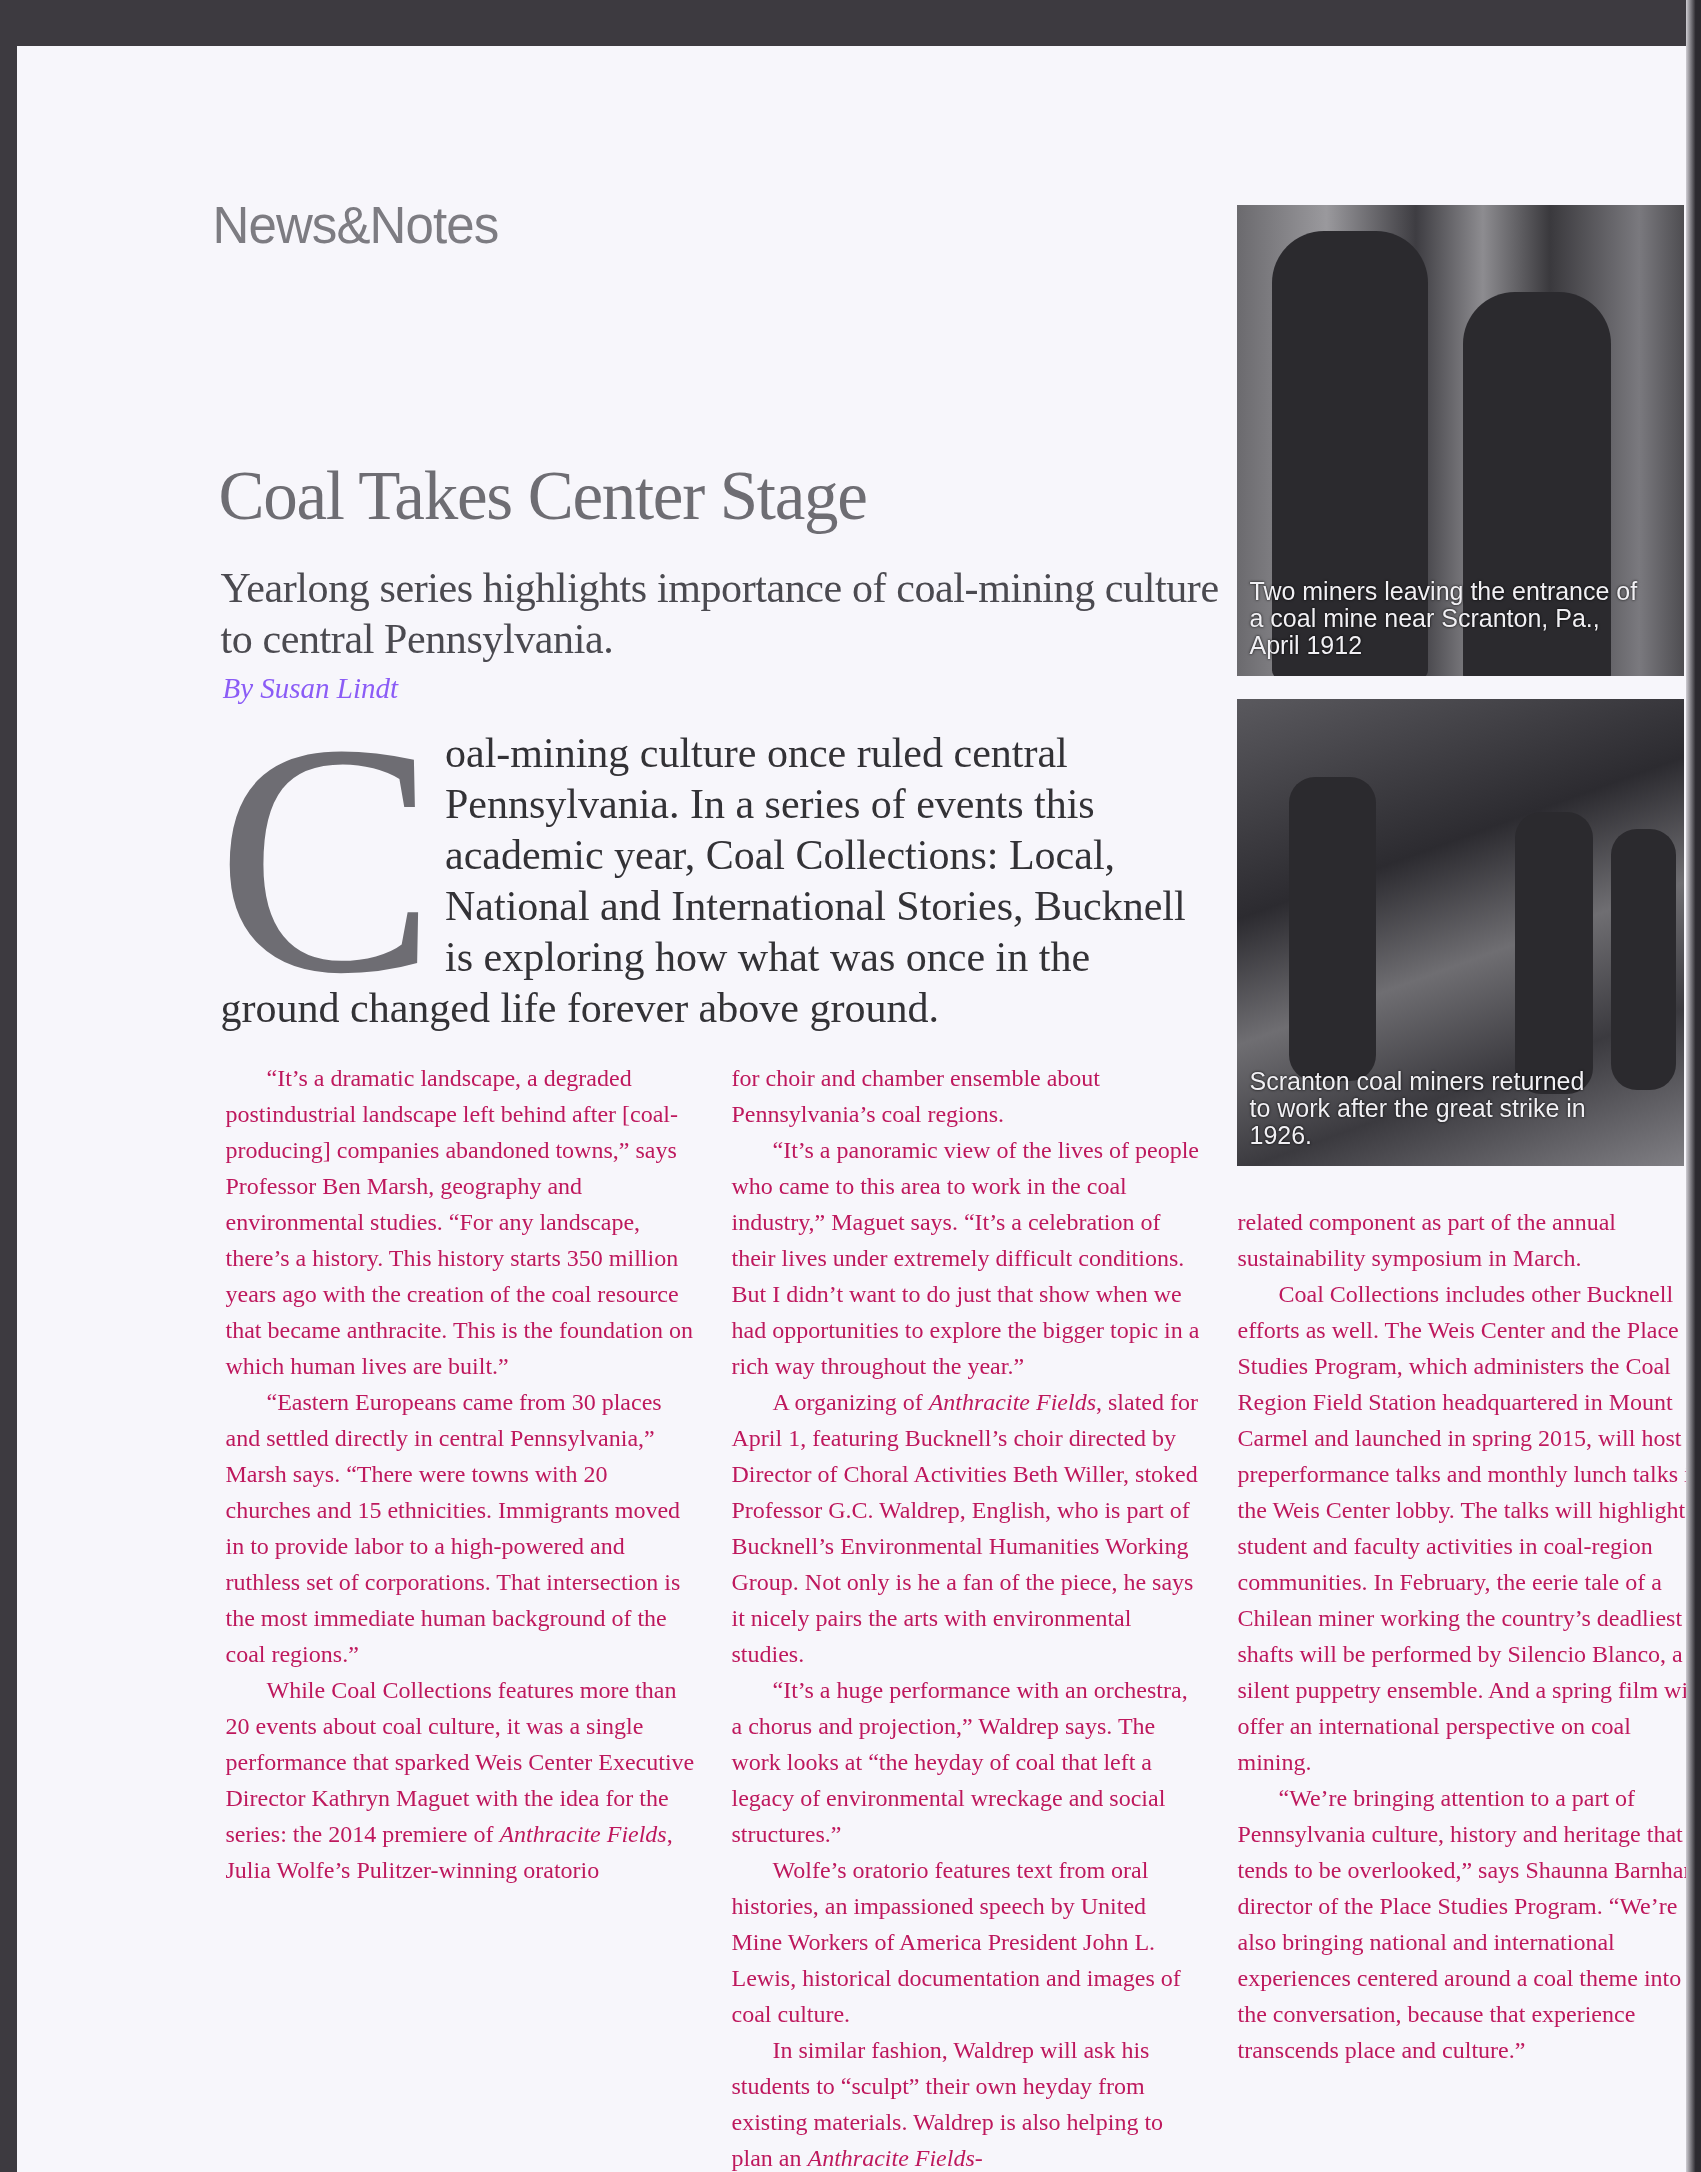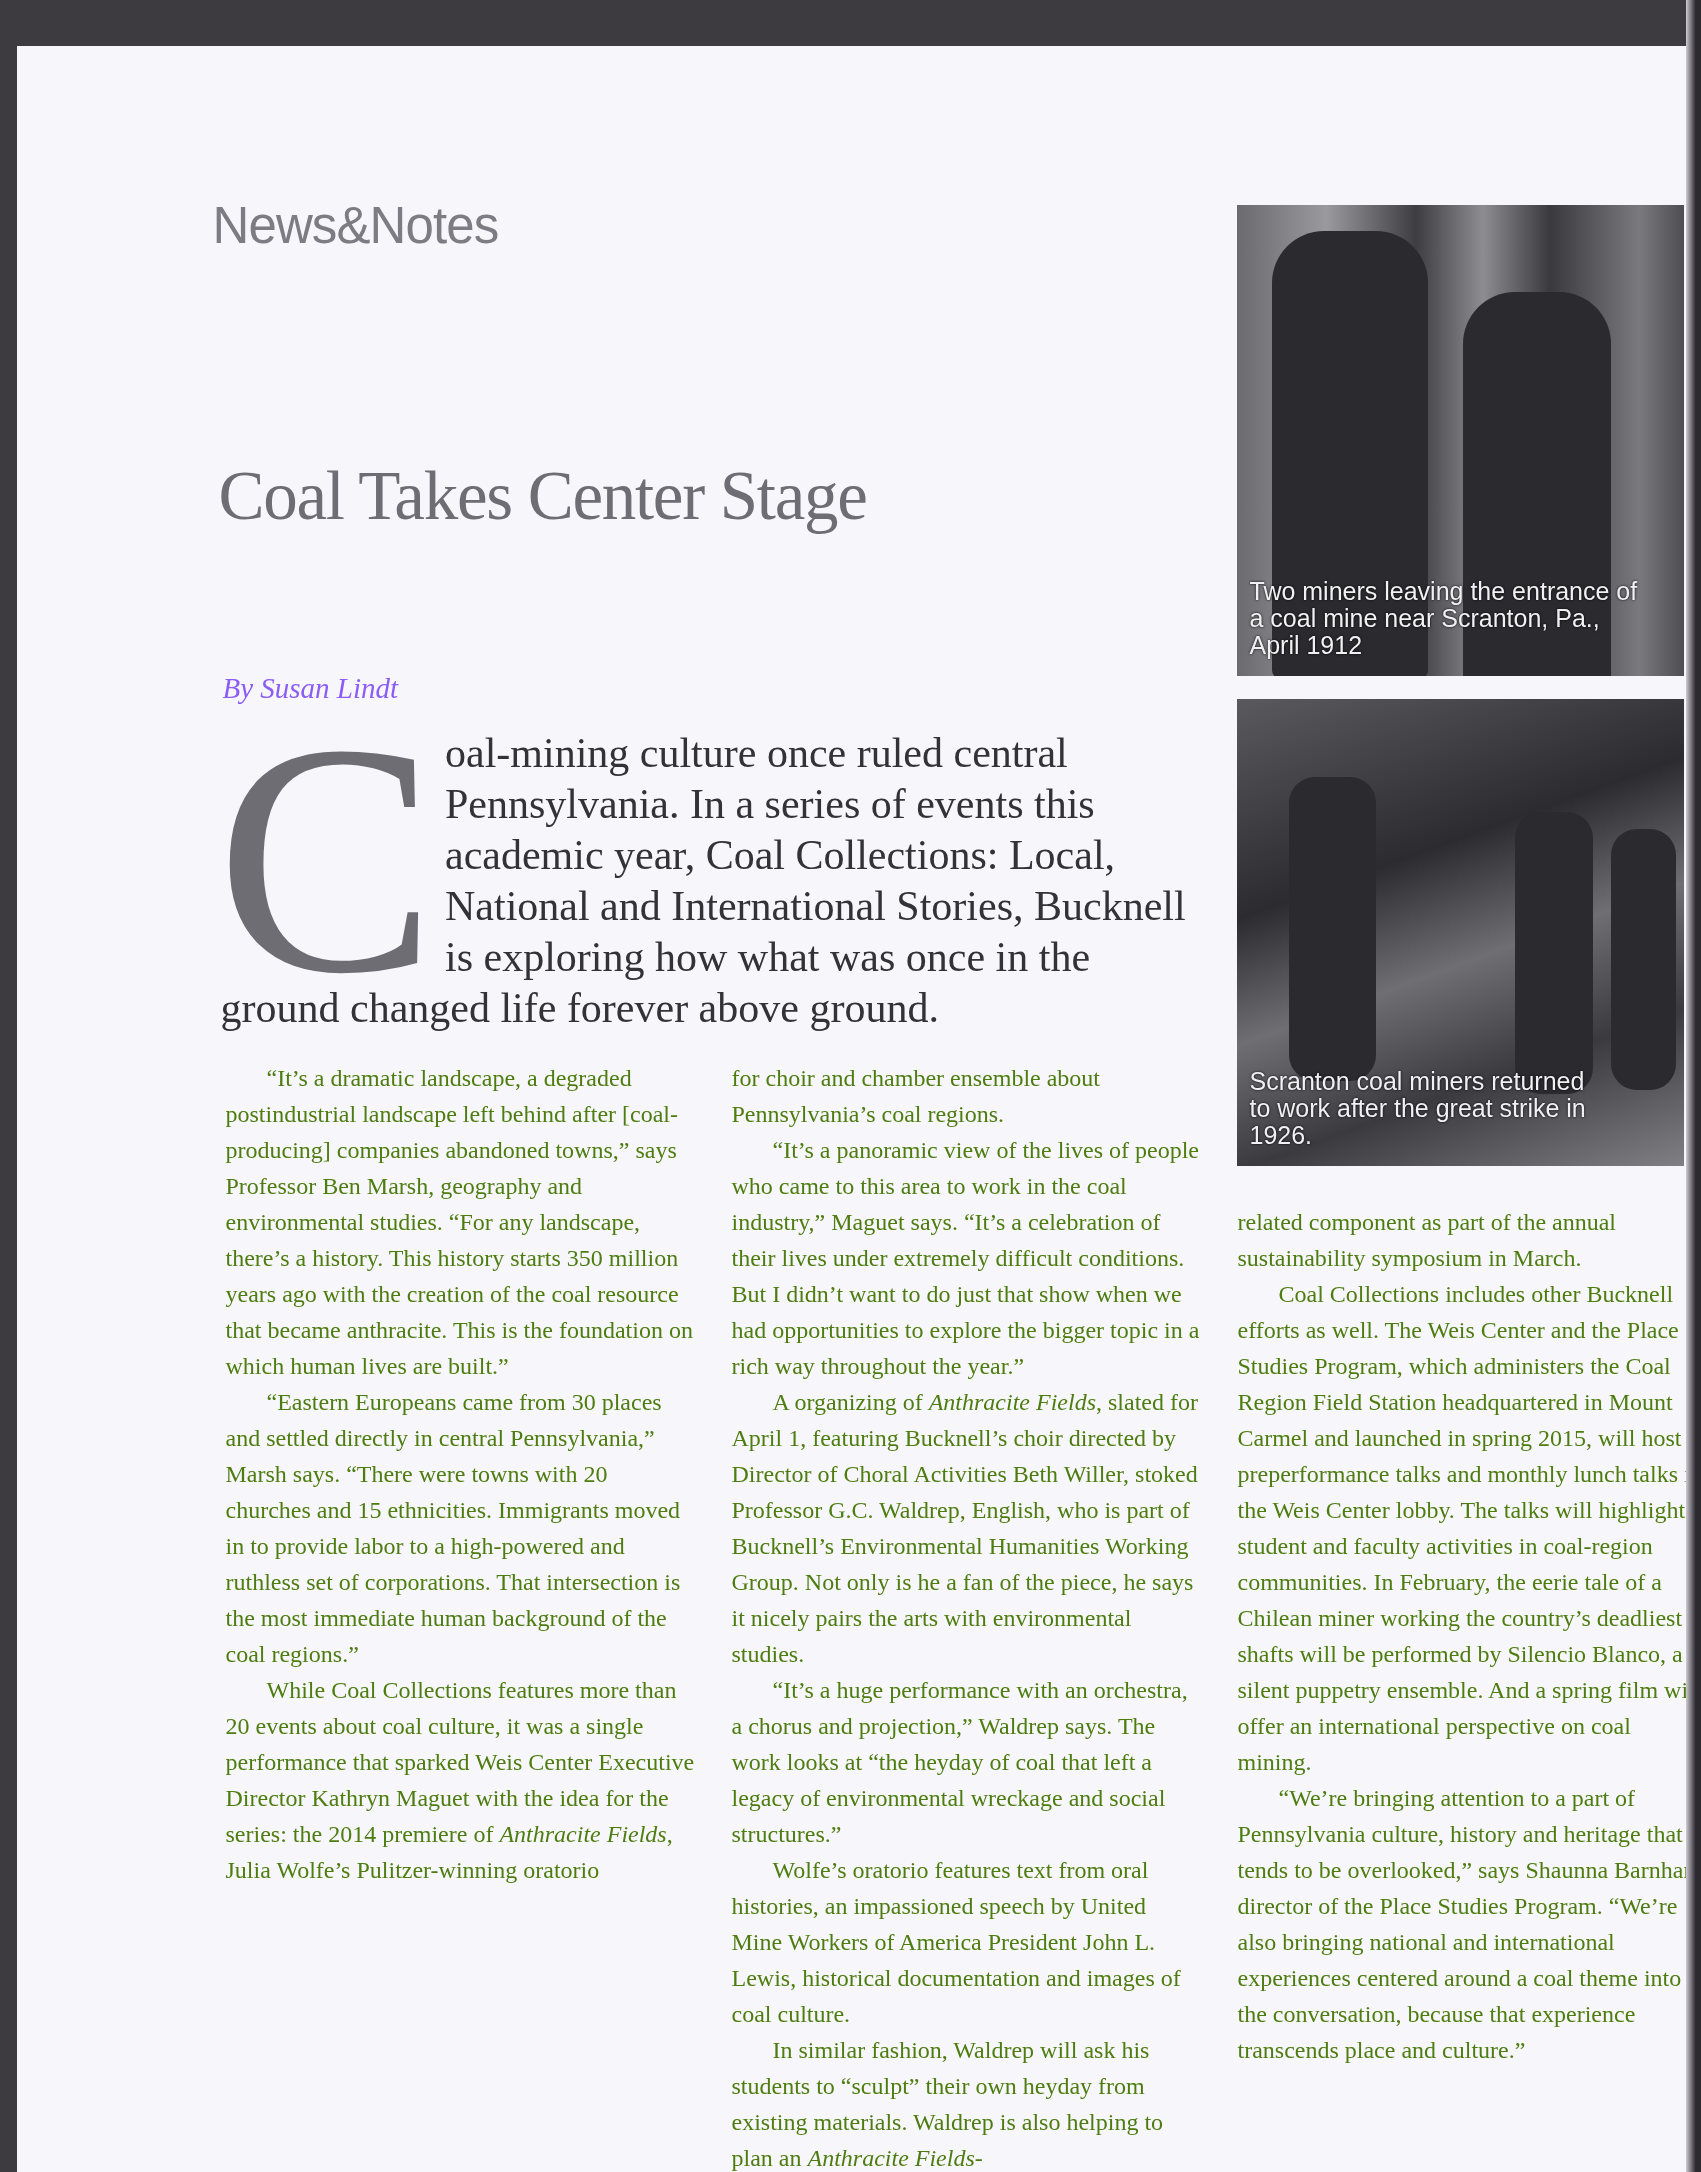--- a/index.html
+++ b/index.html
@@ -7,40 +7,41 @@
   .page { position:absolute; left:16.5px; top:46px; width:1678px; height:2321px; background:#f7f6fb; }
   .spine { position:absolute; left:1686px; top:0; width:15.6px; height:2417px; background:linear-gradient(90deg,#cfcdd3,#2c2a2f 60%); }
   .serif { font-family:"Liberation Serif","DejaVu Serif",serif; }
   .sans { font-family:"Liberation Sans","DejaVu Sans",sans-serif; }
   .section { position:absolute; left:196px; top:150px; font-size:51px; color:#7d7c82; font-weight:300; letter-spacing:-0.9px; }
   .headline { position:absolute; left:202px; top:411px; font-size:69px; color:#6e6d73; letter-spacing:-1.3px; white-space:nowrap; }
   .deck { position:absolute; left:204px; top:517px; width:999px; font-size:42px; line-height:51px; color:#4b4a50; letter-spacing:-0.4px; }
   .byline { position:absolute; left:206px; top:626px; font-size:29px; font-style:italic; color:#8b5cf6; }
   .lede { position:absolute; left:204px; top:682px; width:973px; font-size:42px; line-height:51px; color:#333236; }
   .dropcap { float:left; font-size:330px; line-height:243px; height:243px; margin:8.7px 8.7px 0 -4.3px; color:#6e6d73; }
-  .col { position:absolute; width:469px; font-size:24px; line-height:36px; color:#4d7c0f; }
+  .col { position:absolute; width:469px; font-size:24px; line-height:36px; color:#be185d; }
   .col p { margin:0; text-indent:0; }
   .col p.ind { text-indent:41px; }
   .c1 { left:209px; top:1014px; }
   .c2 { left:715px; top:1014px; }
   .c3 { left:1221px; top:1158px; }
   .photo { position:absolute; left:1220px; width:447px; overflow:hidden; }
   .p1 { top:159px; height:471px; background:linear-gradient(90deg,#6b6a6e 0%,#9a999d 20%,#3e3d42 40%,#8d8c90 55%,#3a393d 70%,#7a797e 90%,#4e4d51 100%); }
   .p2 { top:653px; height:467px; background:linear-gradient(160deg,#5a595e 0%,#2c2b30 35%,#6f6e72 55%,#3b3a3f 75%,#807f84 100%); }
   .fig { position:absolute; background:#2b2a2e; border-radius:52px 52px 8.7px 8.7px; }
   .cap { position:absolute; left:13px; bottom:17.4px; color:#f1f0f4; font-size:25px; line-height:27px; text-shadow:0 0 2.6px #000; }
   i { }
 </style>
 </head>
 <body>
 
 <div class="page">
   <div class="section sans">News&amp;Notes</div>
 
   <div class="headline serif">Coal Takes Center Stage</div>
+  <div class="deck serif">Yearlong series highlights importance of coal-mining culture to central Pennsylvania.</div>
   <div class="byline serif">By Susan Lindt</div>
 
   <div class="lede serif">
     <span class="dropcap serif">C</span>
     <span>oal-mining culture once ruled central Pennsylvania. In a series of events this academic year, Coal Collections: Local, National and International Stories, Bucknell is exploring how what was once in the ground changed life forever above ground.</span>
   </div>
 
   <div class="col c1 serif">
     <p class="ind">“It’s a dramatic landscape, a degraded postindustrial landscape left behind after [coal-producing] companies abandoned towns,” says Professor Ben Marsh, geography and environmental studies. “For any landscape, there’s a history. This history starts 350 million years ago with the creation of the coal resource that became anthracite. This is the foundation on which human lives are built.”</p>
     <p class="ind">“Eastern Europeans came from 30 places and settled directly in central Pennsylvania,” Marsh says. “There were towns with 20 churches and 15 ethnicities. Immigrants moved in to provide labor to a high-powered and ruthless set of corporations. That intersection is the most immediate human background of the coal regions.”</p>

